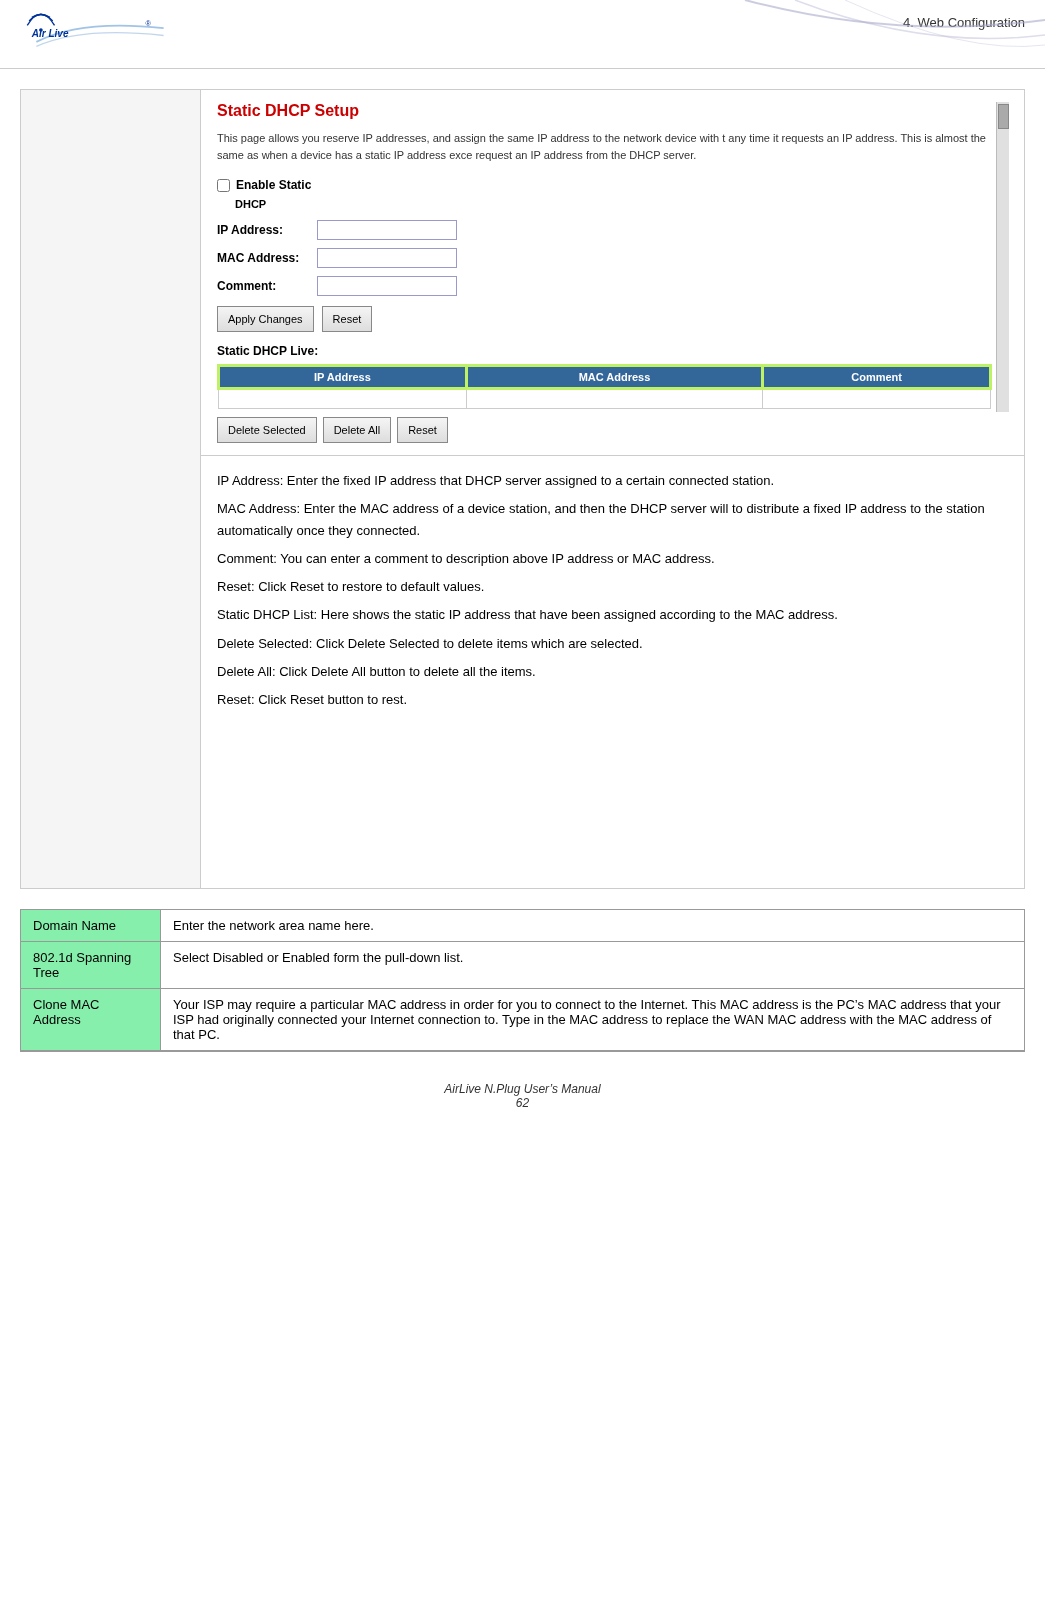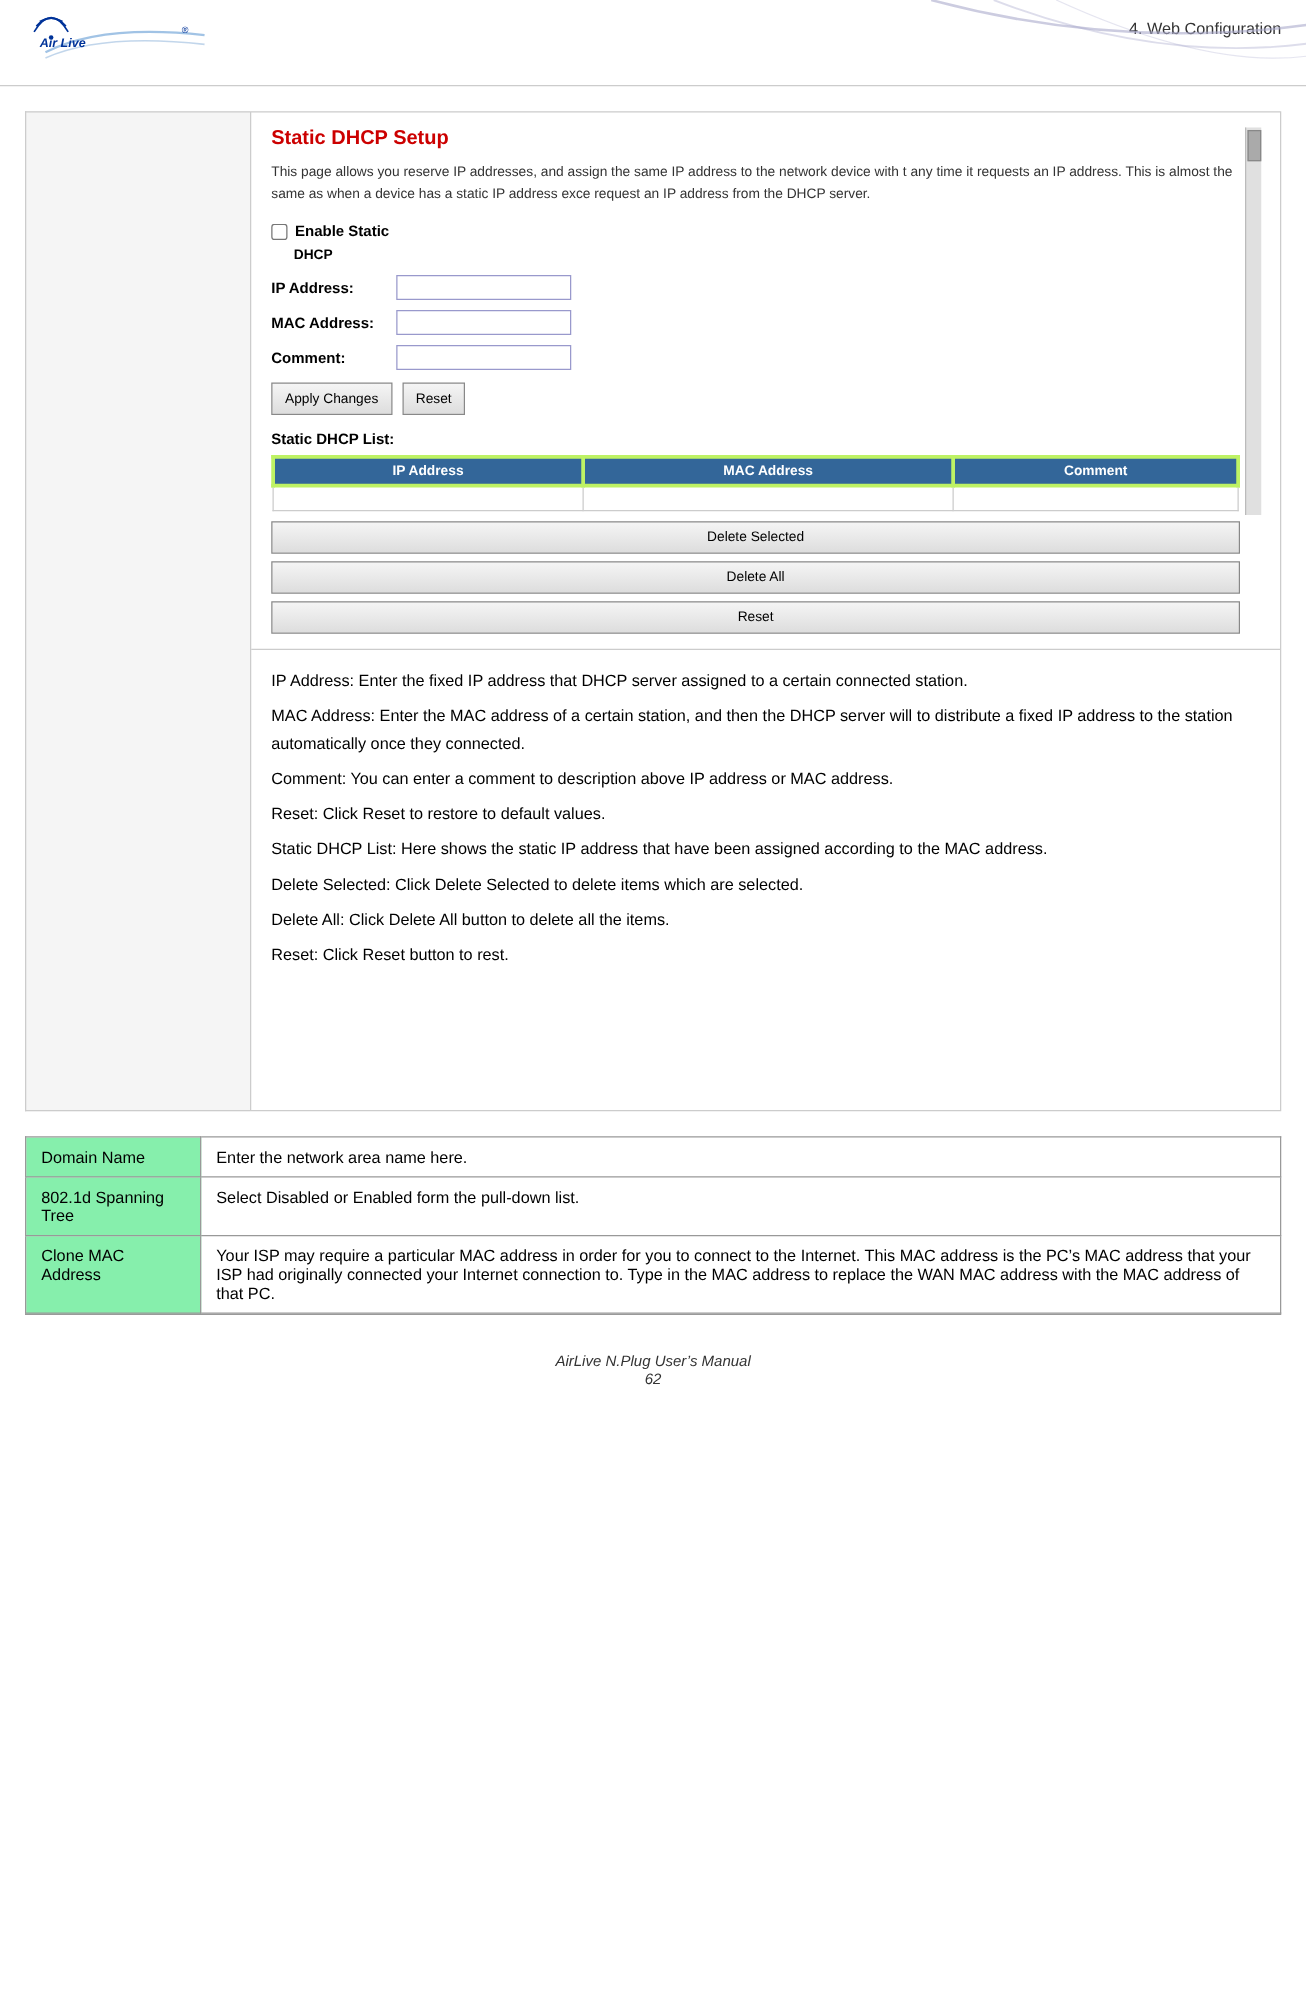--- a/index.html
+++ b/index.html
@@ -144,21 +144,20 @@
       border: 3px solid #bef264;
     }
     .dhcp-table td {
       padding: 3px 8px;
       border: 1px solid #ccc;
     }
     .list-buttons-row {
       display: flex;
       gap: 6px;
       margin-top: 8px;
-      flex-direction: column;
     }
 
     
     .description-area {
       padding: 14px 16px;
       font-size: 13px;
       line-height: 1.7;
       color: #000;
     }
     .description-area p {
@@ -277,21 +276,21 @@
           <div class="form-group">
             <div class="form-label">Comment:</div>
             <input type="text" class="form-input" style="">
           </div>
 
           <div class="buttons-row">
             <button class="btn">Apply Changes</button>
             <button class="btn">Reset</button>
           </div>
 
-          <div class="list-title">Static DHCP List:</div>
+          <div class="list-title">Static DHCP Live:</div>
 
           <table class="dhcp-table">
             <thead>
               <tr>
                 <th>IP Address</th>
                 <th>MAC Address</th>
                 <th>Comment</th>
               </tr>
             </thead>
             <tbody>
@@ -307,21 +306,21 @@
             <button class="btn">Delete Selected</button>
             <button class="btn">Delete All</button>
             <button class="btn">Reset</button>
           </div>
         </div>
       </div>
     </div>
 
     <div class="description-area">
       <p>IP Address: Enter the fixed IP address that DHCP server assigned to a certain connected station.</p>
-      <p>MAC Address: Enter the MAC address of a certain station, and then the DHCP server will to distribute a fixed IP address to the station automatically once they connected.</p>
+      <p>MAC Address: Enter the MAC address of a device station, and then the DHCP server will to distribute a fixed IP address to the station automatically once they connected.</p>
       <p>Comment: You can enter a comment to description above IP address or MAC address.</p>
       <p>Reset: Click Reset to restore to default values.</p>
       <p>Static DHCP List: Here shows the static IP address that have been assigned according to the MAC address.</p>
       <p>Delete Selected: Click Delete Selected to delete items which are selected.</p>
       <p>Delete All: Click Delete All button to delete all the items.</p>
       <p>Reset: Click Reset button to rest.</p>
     </div>
 
   </div>
 </div>

